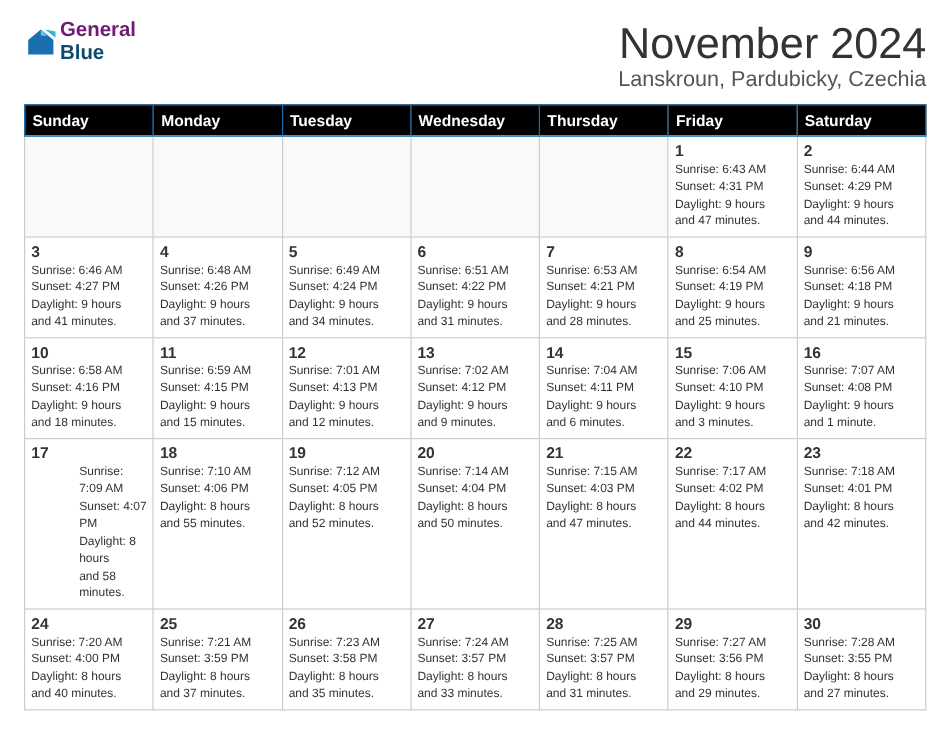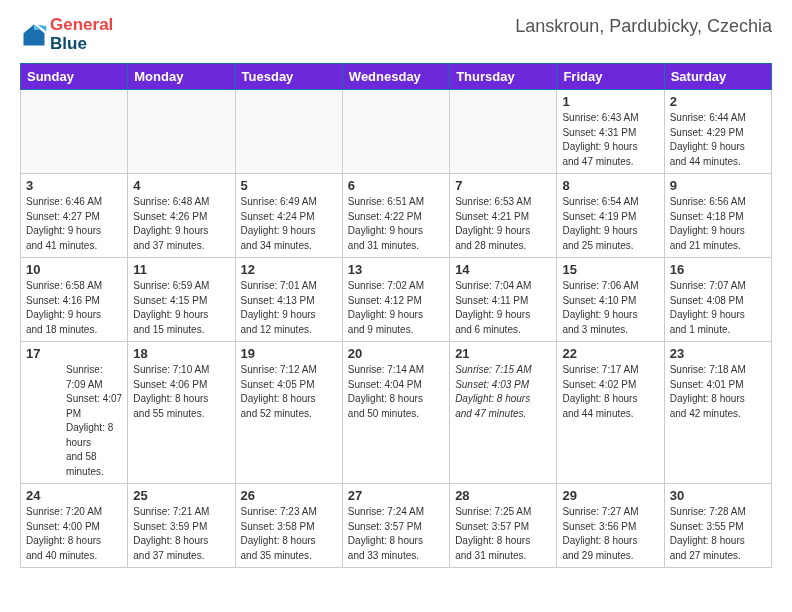--- a/index.html
+++ b/index.html
@@ -41,21 +41,21 @@
     }
     .location {
       font-size: 18px;
       color: #555;
     }
     .calendar {
       width: 100%;
       border-collapse: collapse;
     }
     .calendar th {
-      background: #6d28d9;
+      background: #000000;
       color: #fff;
       font-size: 13px;
       font-weight: bold;
       padding: 5px 6px;
       text-align: left;
       border: 1px solid #1a6faf;
     }
     .calendar td {
       vertical-align: top;
       border: 1px solid #ccc;
@@ -89,26 +89,27 @@
 <div class="page">
   <div class="header">
     <div class="logo">
       <svg class="logo-icon" viewBox="0 0 32 32">
         <polygon points="16,4 28,14 28,28 4,28 4,14" fill="#1a6faf"></polygon>
         <polygon points="20,4 30,12 30,6" fill="#3ab0e0"></polygon>
         <polygon points="16,4 22,10 16,10" fill="#5bc8f0"></polygon>
       </svg>
       <div>
         <div style="font-size:17px;font-weight:bold;color:#333;line-height:1.1;">
-          <span style="color:#ef4444;">General</span><br>
+          <span style="color:#701a75;">General</span><br>
           <span style="color:#0c4a6e;">Blue</span>
         </div>
       </div>
     </div>
     <div class="title-block">
+      <div class="month-title">November 2024</div>
       <div class="location">Lanskroun, Pardubicky, Czechia</div>
     </div>
   </div>
 
   <table class="calendar">
     <thead>
       <tr>
         <th>Sunday</th>
         <th>Monday</th>
         <th>Tuesday</th>
@@ -266,21 +267,21 @@
           </td>
           <td>
             <span class="day-num">20</span>
             <div class="day-info" style="white-space: pre-line;">Sunrise: 7:14 AM
 Sunset: 4:04 PM
 Daylight: 8 hours
 and 50 minutes.</div>
           </td>
           <td>
             <span class="day-num">21</span>
-            <div class="day-info" style="white-space: pre-line; font-style: italic;">Sunrise: 7:15 AM
+            <div class="day-info" style="white-space: pre-line;">Sunrise: 7:15 AM
 Sunset: 4:03 PM
 Daylight: 8 hours
 and 47 minutes.</div>
           </td>
           <td>
             <span class="day-num">22</span>
             <div class="day-info" style="white-space: pre-line;">Sunrise: 7:17 AM
 Sunset: 4:02 PM
 Daylight: 8 hours
 and 44 minutes.</div>

